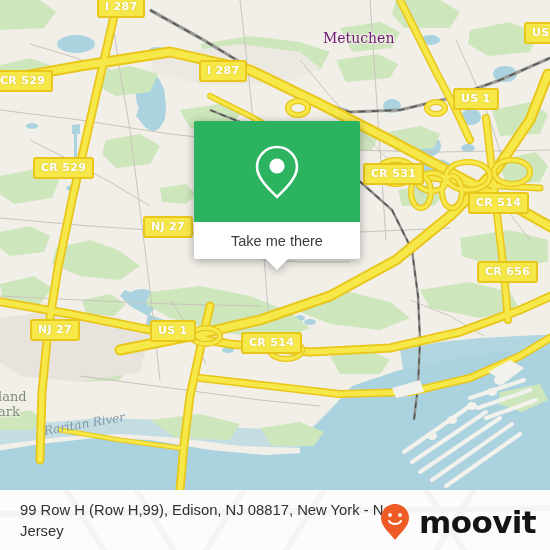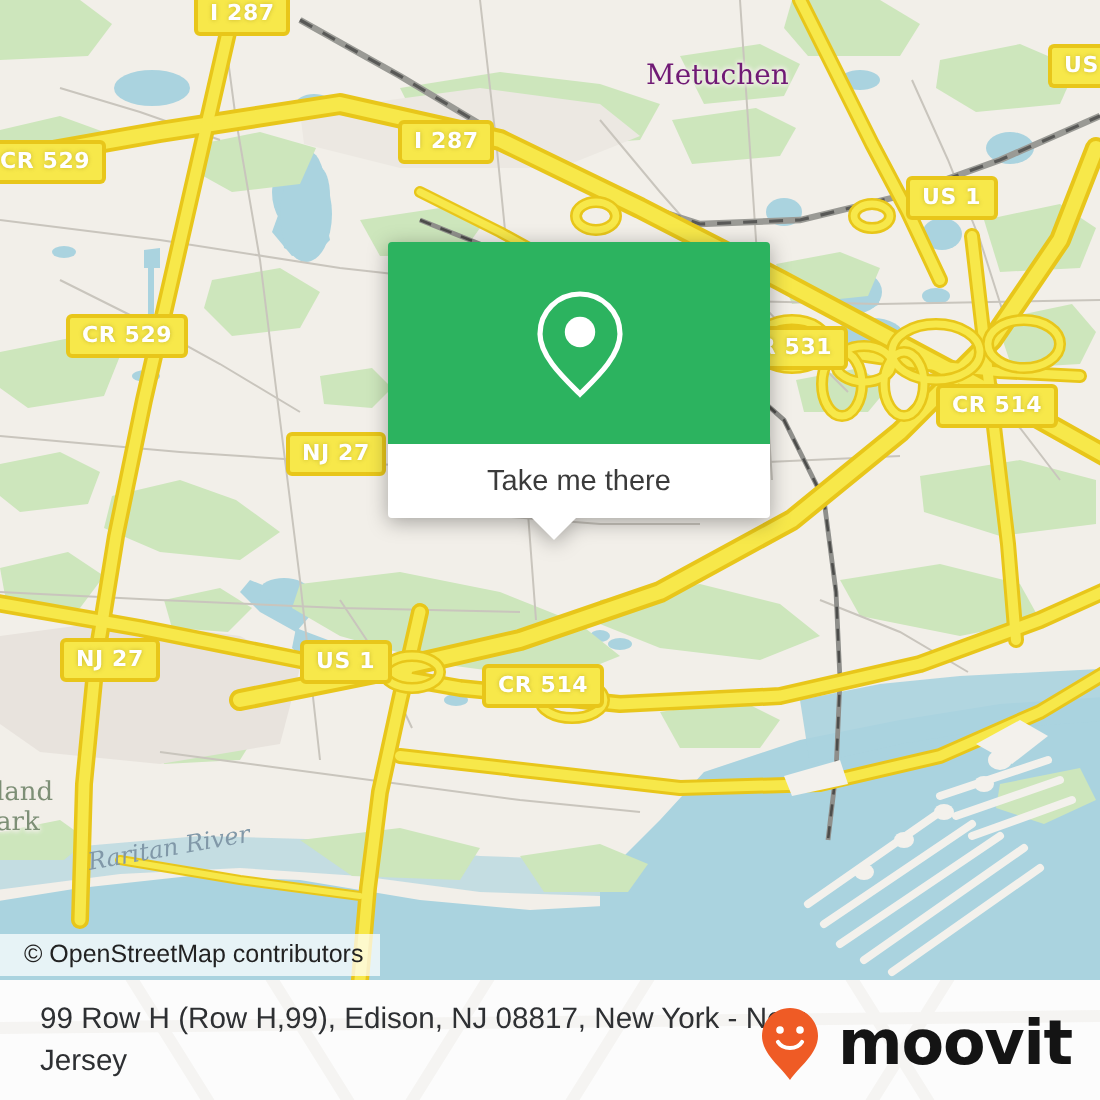--- a/index.html
+++ b/index.html
@@ -70,21 +70,21 @@
     font-size: 12px;
     white-space: nowrap;
     transform: rotate(-10deg);
     transform-origin: left center;
   }
 
   
   #popup {
     position: absolute;
     left: 194px; top: 121px;
-    width: 191px;
+    width: 166px;
     filter: drop-shadow(0 2px 5px rgba(0,0,0,.32));
   }
   #popup-head {
     background: #2cb35f;
     height: 101px;
     border-radius: 2px 2px 0 0;
     display: flex;
     align-items: center;
     justify-content: center;
   }
@@ -384,36 +384,36 @@
     <div class="shield cut-l" style="left:-6px; top:70px;">CR 529</div>
     <div class="shield" style="left:33px; top:157px;">CR 529</div>
     <div class="shield" style="left:143px; top:216px;">NJ 27</div>
     <div class="shield" style="left:30px; top:319px;">NJ 27</div>
     <div class="shield" style="left:150px; top:320px;">US 1</div>
     <div class="shield" style="left:453px; top:88px;">US 1</div>
     <div class="shield cut-r" style="left:524px; top:22px;">US</div>
     <div class="shield" style="left:363px; top:163px;">CR 531</div>
     <div class="shield" style="left:468px; top:192px;">CR 514</div>
     <div class="shield" style="left:241px; top:332px;">CR 514</div>
+    <div class="shield" style="left:477px; top:261px;">CR 656</div>
 
     <div id="popup">
       <div id="popup-head">
         <svg width="52" height="58" viewBox="0 0 52 58">
           <path d="M26 4 C14.9 4 6 12.9 6 24 C6 35 18 46 26 54 C34 46 46 35 46 24
                    C46 12.9 37.1 4 26 4 Z" fill="none" stroke="#ffffff" stroke-width="2.6"></path>
           <circle cx="26" cy="23" r="7.6" fill="#ffffff"></circle>
         </svg>
       </div>
       <div id="popup-body">
         <span id="popup-body-label">Take me there</span>
       </div>
       <div id="popup-tail"></div>
     </div>
 
-    <div id="attribution">© OpenStreetMap contributors</div>
   </div>
 
   <div id="footer">
     <svg id="footer-watermark" width="550" height="60" viewBox="0 0 550 60">
       <g stroke="#f0eeea" stroke-width="6" fill="none">
         <path d="M 60,-10 L 110,70"></path>
         <path d="M 130,-10 L 180,70"></path>
         <path d="M 250,-10 L 200,70"></path>
         <path d="M 330,-10 L 280,70"></path>
         <path d="M 420,-10 L 470,70"></path>

